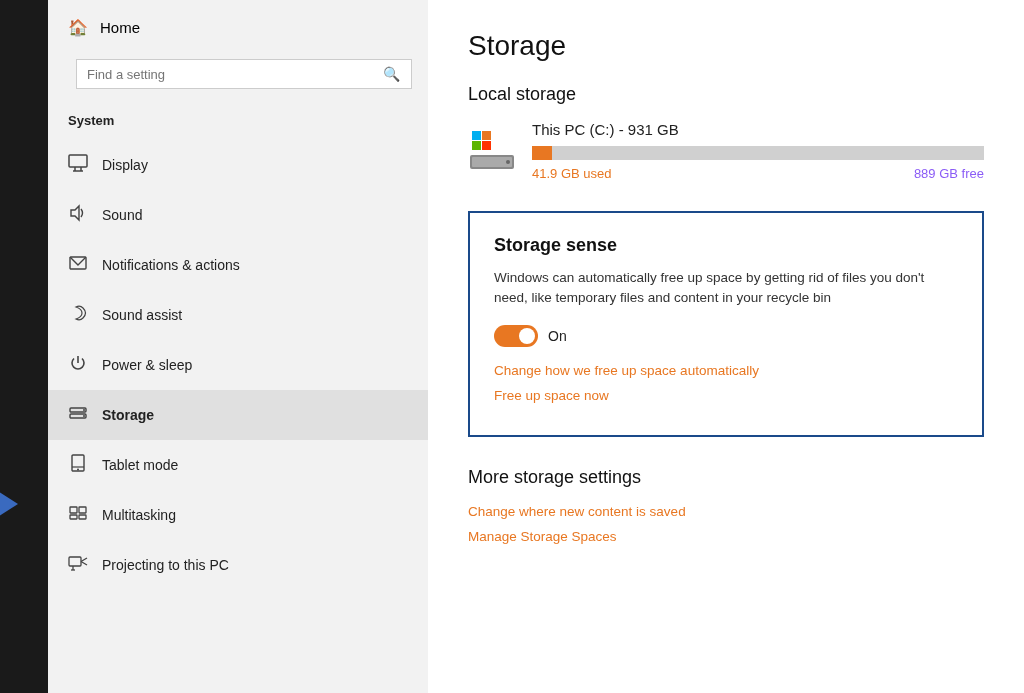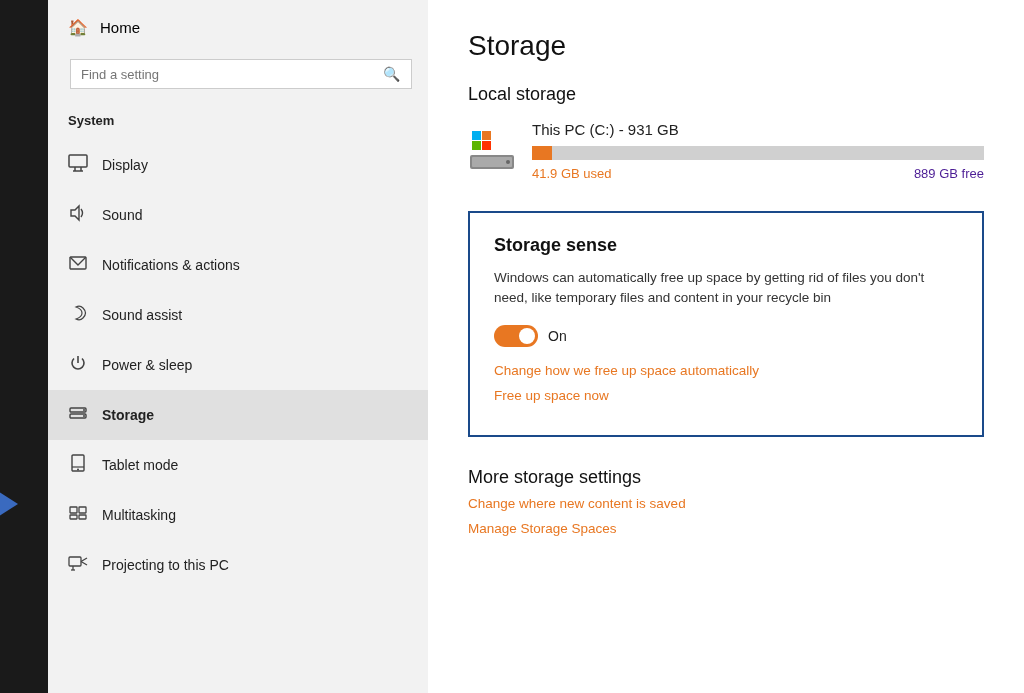--- a/index.html
+++ b/index.html
@@ -41,21 +41,21 @@
     .sidebar-home {
       display: flex;
       align-items: center;
       padding: 18px 20px;
       gap: 12px;
       cursor: pointer;
       font-size: 15px;
     }
 
     .search-box {
-      margin: 4px 16px 16px 22px;
+      margin: 4px 16px 16px 28px;
       display: flex;
       align-items: center;
       background: white;
       border: 1px solid #ccc;
       padding: 6px 10px;
     }
     .search-box input {
       border: none;
       outline: none;
       flex: 1;
@@ -151,21 +151,21 @@
       height: 100%;
       background: #e87722;
       width: 4.5%;
     }
     .drive-stats {
       display: flex;
       justify-content: space-between;
       font-size: 13px;
     }
     .used-label { color: #e87722; }
-    .free-label { color: #4c1d95; }
+    .free-label { color: #8b5cf6; }
 
     
     .storage-sense-box {
       border: 2px solid #1a4a8a;
       padding: 22px 24px;
       margin-bottom: 30px;
     }
     .storage-sense-title {
       font-size: 18px;
       font-weight: 700;
@@ -212,21 +212,21 @@
       display: block;
       margin-bottom: 10px;
       text-decoration: none;
     }
 
     
     .more-storage-title {
       font-size: 18px;
       font-weight: 400;
       color: #111;
-      margin-bottom: 8px;
+      margin-bottom: 16px;
     }
   </style>
 </head>
 <body>
 
 <div class="left-strip">
   <div class="arrow-indicator"></div>
 </div>
 
 <div class="sidebar">

